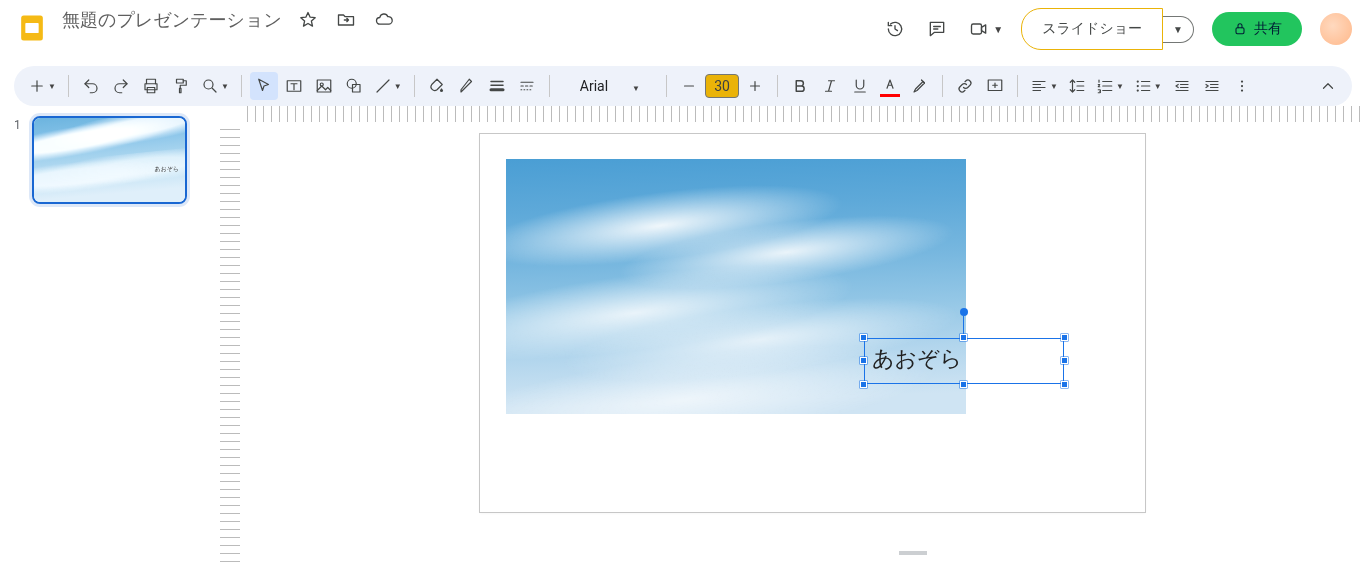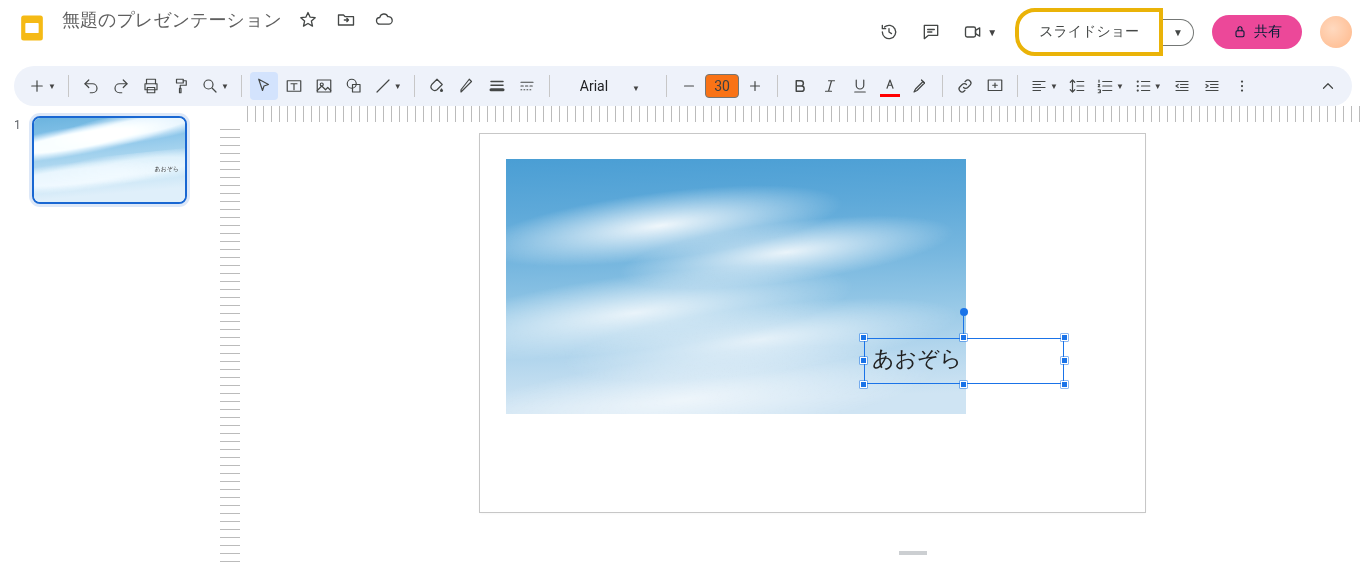--- a/index.html
+++ b/index.html
@@ -22,36 +22,36 @@
 .doc-title{font-size:18px;color:#5f5f5f;letter-spacing:0;}
 .title-icons{display:flex;align-items:center;gap:14px;color:#5f6368;}
 .menu-row{display:flex;gap:18px;font-size:14px;color:#202124;padding-top:2px;}
 .menu-row span{cursor:pointer;}
 .title-right{display:flex;align-items:center;gap:18px;padding-top:2px;}
 .icon-btn{width:24px;height:24px;display:flex;align-items:center;justify-content:center;color:#444746;cursor:pointer;}
 .icon-btn svg{width:20px;height:20px;}
 .meet-wrap{display:flex;align-items:center;gap:2px;}
 .meet-wrap .chev{font-size:10px;color:#444;}
 .slideshow-pill{display:flex;align-items:center;}
-.slideshow-btn{border:4px solid #eab308;border-radius:20px 0 0 20px;padding:11px 20px;font-size:14px;background:#fff;cursor:pointer;color:#444746;}
+.slideshow-btn{border:1px solid #eab308;border-radius:20px 0 0 20px;padding:11px 20px;font-size:14px;background:#fff;cursor:pointer;color:#444746;}
 .slideshow-chev{border:1px solid #747775;border-left:none;border-radius:0 20px 20px 0;padding:7px 10px;font-size:10px;background:#fff;cursor:pointer;color:#444746;}
-.share-btn{display:flex;align-items:center;gap:6px;background:#ec4899;border:none;border-radius:20px;padding:8px 20px;font-size:14px;color:#001d35;cursor:pointer;}
+.share-btn{display:flex;align-items:center;gap:6px;background:#22c55e;border:none;border-radius:20px;padding:8px 20px;font-size:14px;color:#001d35;cursor:pointer;}
 .avatar{width:32px;height:32px;border-radius:50%;background:radial-gradient(circle at 40% 40%,#ffd9bf,#ffb88a);}
 
 
 .toolbar-wrap{padding:4px 14px 0 14px;}
 .toolbar{background:#eef2fa;border-radius:24px;height:40px;display:flex;align-items:center;padding:0 10px;gap:2px;overflow:hidden;position:relative;}
 .tb{width:28px;height:28px;display:flex;align-items:center;justify-content:center;color:#444746;cursor:pointer;border-radius:4px;position:relative;}
 .tb svg{width:18px;height:18px;}
 .tb.wide{width:auto;padding:0 4px;}
 .tb.sel{background:#d3e3fd;}
 .sep{width:1px;height:22px;background:#c7c7c7;margin:0 6px;}
 .dd-caret{font-size:8px;margin-left:2px;color:#444;}
 .font-name{font-size:14px;color:#202124;padding:0 18px 0 6px;cursor:pointer;margin-left:16px;}
-.font-size-box{border:1px solid #747775;border-radius:4px;width:34px;height:24px;display:flex;align-items:center;justify-content:center;font-size:14px;background:#f97316;}
+.font-size-box{border:1px solid #747775;border-radius:4px;width:34px;height:24px;display:flex;align-items:center;justify-content:center;font-size:14px;background:#eab308;}
 .color-bar{position:absolute;bottom:3px;left:4px;right:4px;height:3px;}
 .toolbar-end{margin-left:auto;}
 
 
 .workspace{display:flex;height:calc(563px - 62px - 44px);}
 .film{width:220px;padding:10px 14px;overflow:auto;}
 .film-item{display:flex;gap:8px;}
 .film-num{font-size:12px;color:#5f6368;width:10px;padding-top:2px;}
 .thumb{width:155px;height:88px;border:2px solid var(--ring);border-radius:8px;background:#fff;overflow:hidden;position:relative;box-shadow:0 0 0 3px rgba(25,103,210,.15);}
 .thumb-sky{position:absolute;inset:0;background:linear-gradient(175deg,#6ab0db 0%,#84bfe4 25%,#a2cfe9 45%,#c0def0 65%,#dbeaf5 85%);filter:brightness(1.02);}

